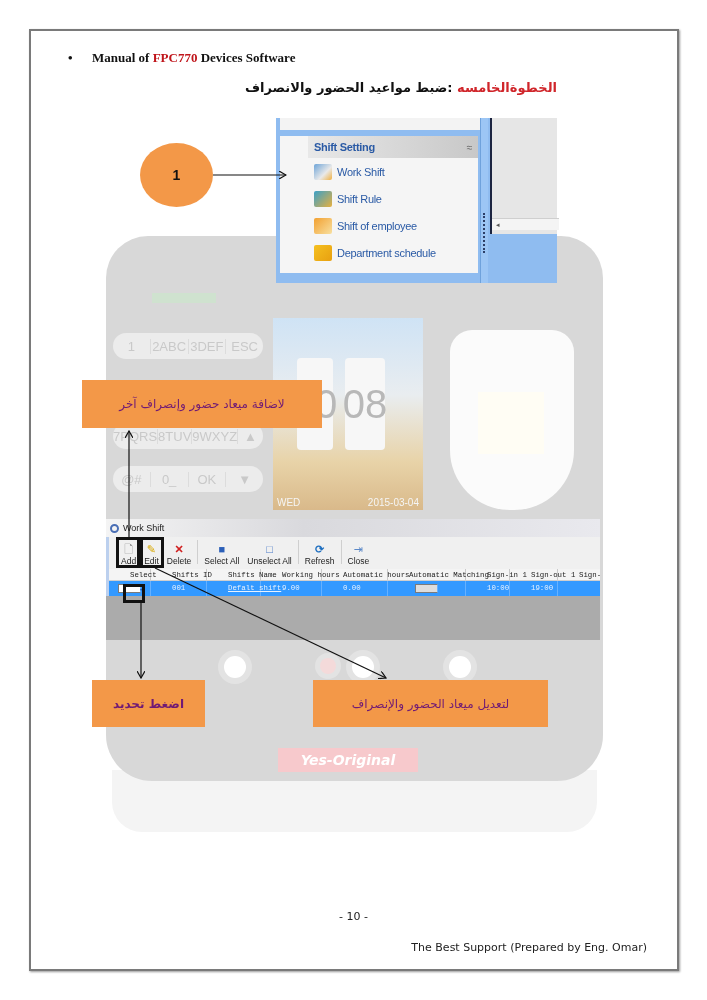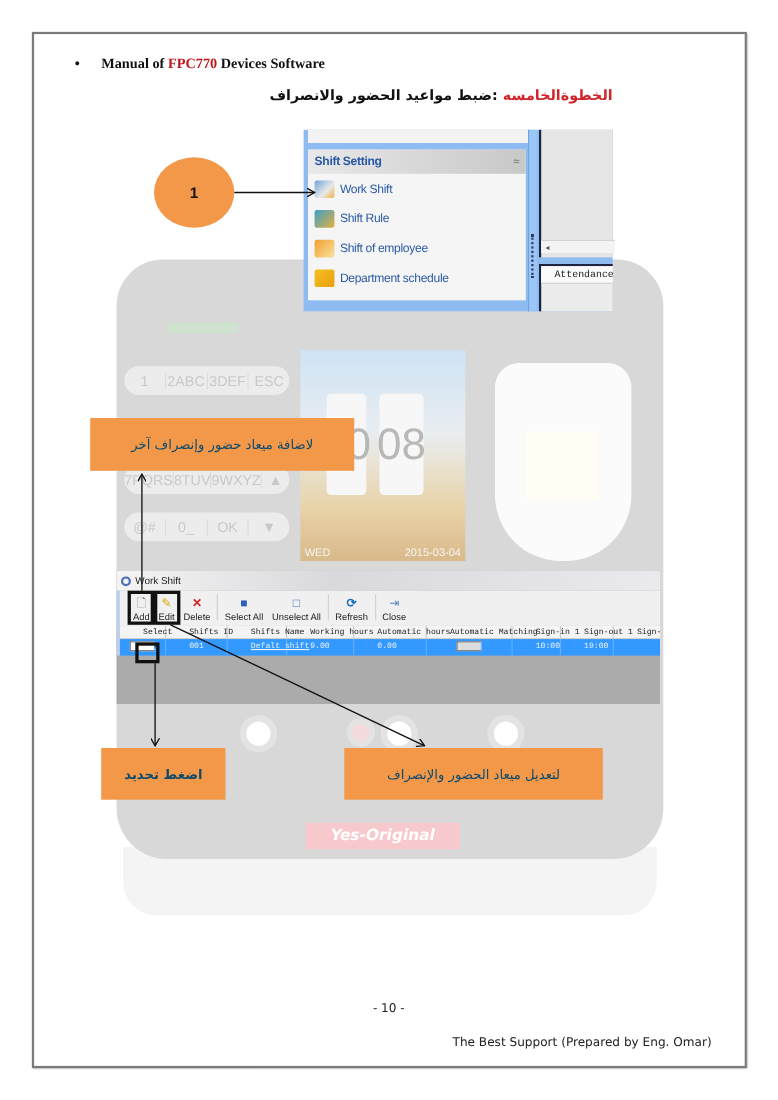--- a/index.html
+++ b/index.html
@@ -65,21 +65,21 @@
 
   .brand-plate {
     position: absolute; left: 278px; top: 748px; width: 140px; height: 24px; background: #f7c9cc;
     font-family: "DejaVu Sans", sans-serif; font-weight: bold; font-style: italic; font-size: 14px; color: #fff;
     display: flex; align-items: center; justify-content: center;
   }
 
   
   .nav-shot { position: absolute; left: 276px; top: 118px; width: 281px; height: 165px; background: #8fbcf0; }
   .nav-shot .top-tile { position: absolute; left: 4px; top: 0; width: 200px; height: 12px; background: #f3f3f3; }
-  .nav-panel { position: absolute; left: 4px; top: 18px; width: 198px; height: 137px; background: #f5f5f5; }
+  .nav-panel { position: absolute; left: 4px; top: 18px; width: 198px; height: 137px; background: #f5f5f5; padding-left: 28px; }
   .nav-header {
     height: 22px; background: linear-gradient(90deg, #e8e8e8, #c8c8c8); display: flex; align-items: center;
     justify-content: space-between; padding: 0 6px;
     font-family: "Liberation Sans", sans-serif; font-size: 11px; font-weight: bold; color: #2a5aa5; letter-spacing: -0.3px;
   }
   .nav-header .chev { color: #666; font-size: 10px; font-weight: normal; }
   .nav-item {
     height: 27px; display: flex; align-items: center; padding-left: 6px;
     font-family: "Liberation Sans", sans-serif; font-size: 11px; color: #2a5aa5; letter-spacing: -0.3px;
   }
@@ -94,21 +94,21 @@
   
   .oval {
     position: absolute; left: 140px; top: 143px; width: 73px; height: 64px; border-radius: 50%;
     background: #f39848; display: flex; align-items: center; justify-content: center;
     font-family: "Liberation Sans", sans-serif; font-weight: bold; font-size: 14px; color: #111;
   }
 
   
   .callout {
     position: absolute; background: #f39848; display: flex; align-items: center; justify-content: center;
-    direction: rtl; font-family: "DejaVu Sans", sans-serif; font-size: 12px; color: #0c4a6e;
+    direction: rtl; font-family: "DejaVu Sans", sans-serif; font-size: 12px; color: #701a75;
   }
   .callout.bold { font-weight: bold; }
 
   
   .ws { position: absolute; left: 106px; top: 519px; width: 494px; height: 121px; background: #ababab; }
   .ws-title {
     height: 18px; background: linear-gradient(90deg, #f4f4f4 0%, #d9d9dd 40%, #e9e9ee 100%);
     font-family: "Liberation Sans", sans-serif; font-size: 9px; color: #222; display: flex; align-items: center; padding-left: 4px;
   }
   .ws-title .logo { width: 9px; height: 9px; border-radius: 50%; border: 2px solid #4a6fb5; margin-right: 4px; }
@@ -208,23 +208,20 @@
       <span class="ico" style="background:linear-gradient(135deg,#f5c020,#e8a010);"></span>
       <span>Department schedule</span>
     </div>
   </div>
   <div class="splitter">
       <div class="grip"></div>
     </div>
   <div class="right-top">
     <div class="hscroll">◂</div>
   </div>
-  <div class="right-bottom">
-    <div class="attend-header">Attendance</div>
-  </div>
 </div>
 
 <div class="oval">1</div>
 
 <div class="ws">
   <div class="ws-title">
     <span class="logo"></span>
     <span>Work Shift</span>
   </div>
   <div class="ws-toolbar">

